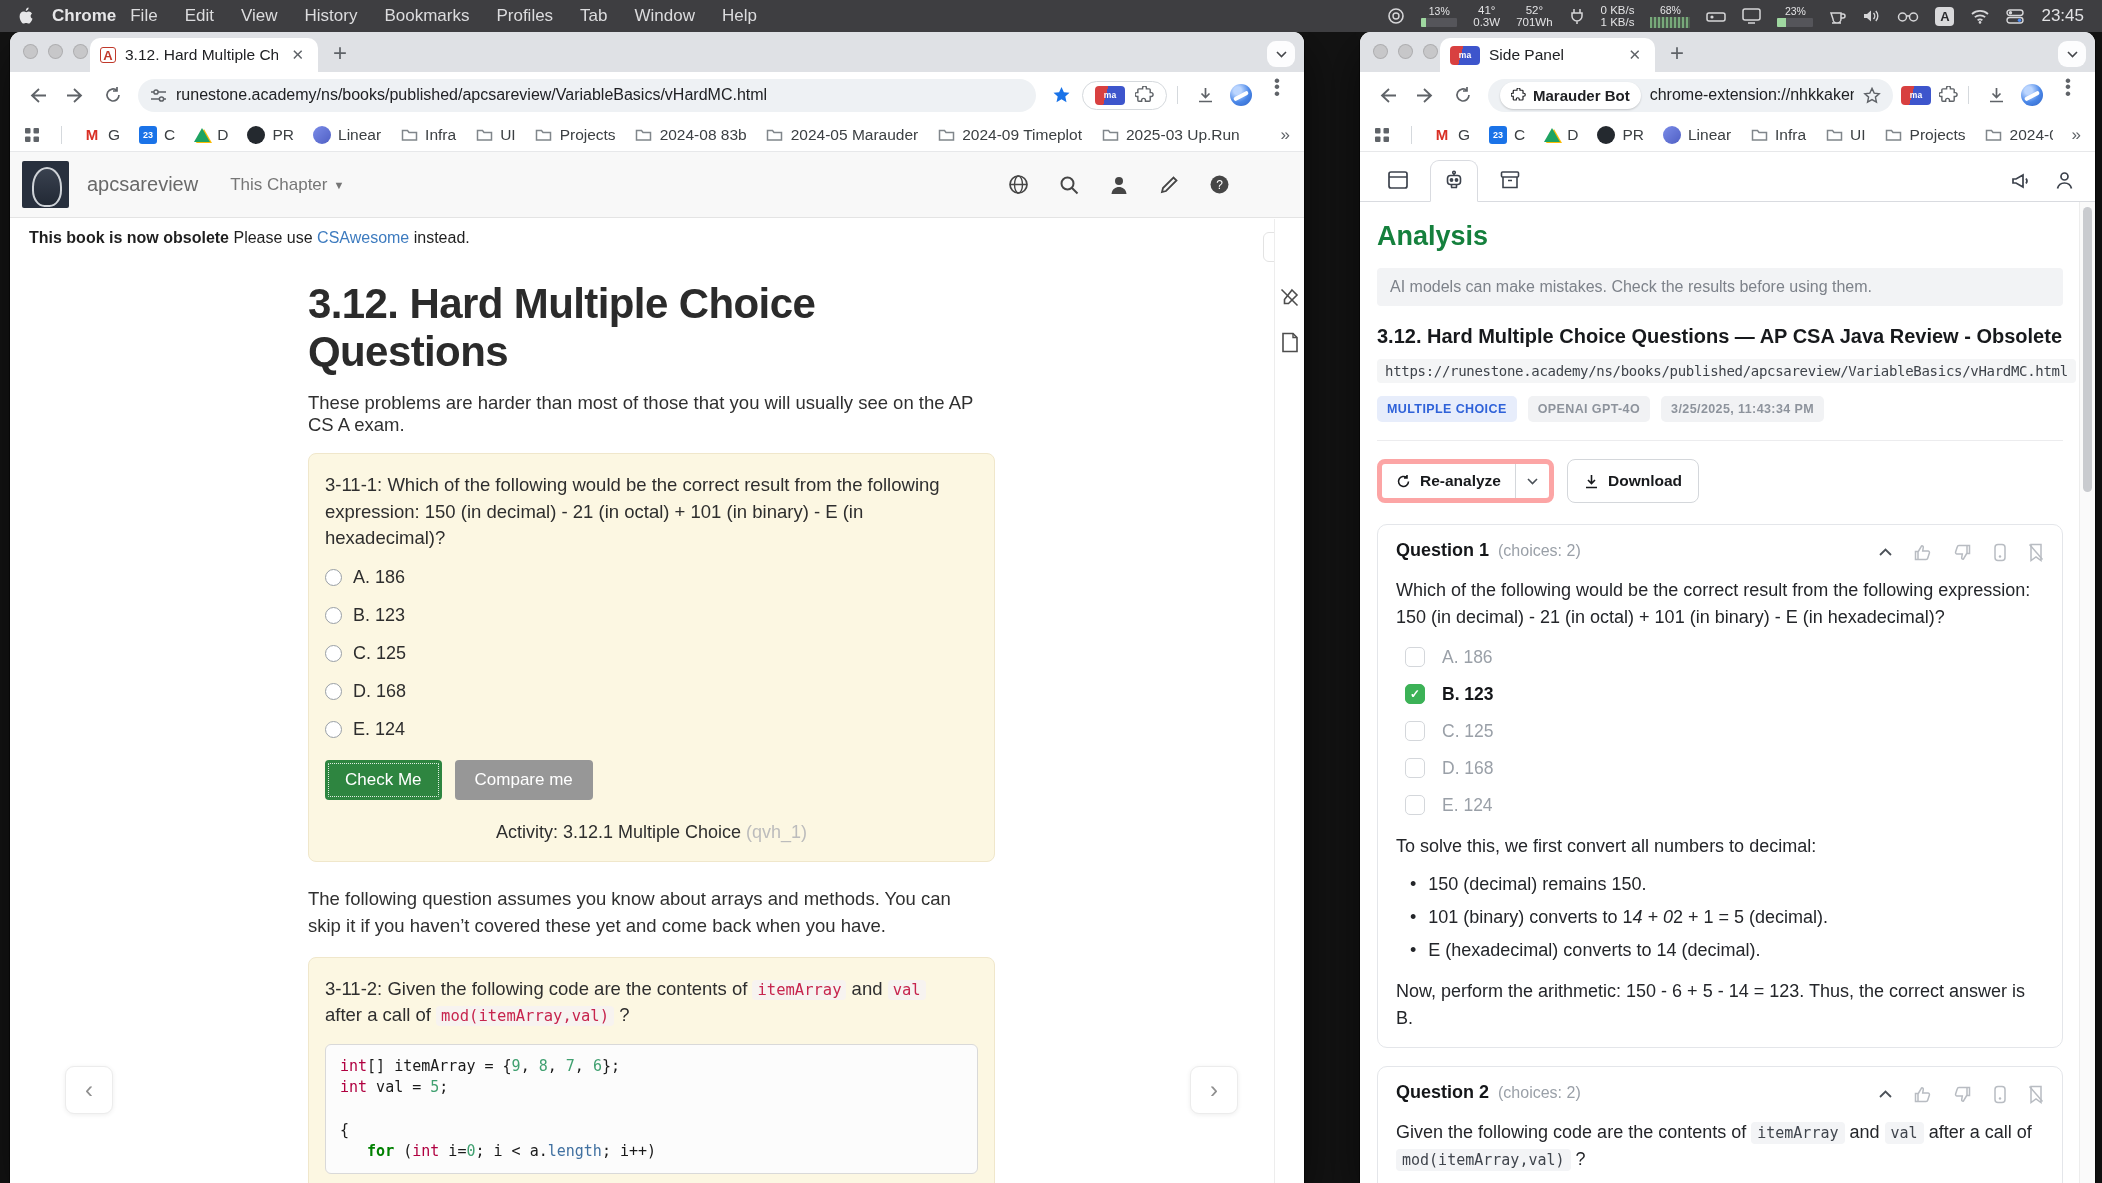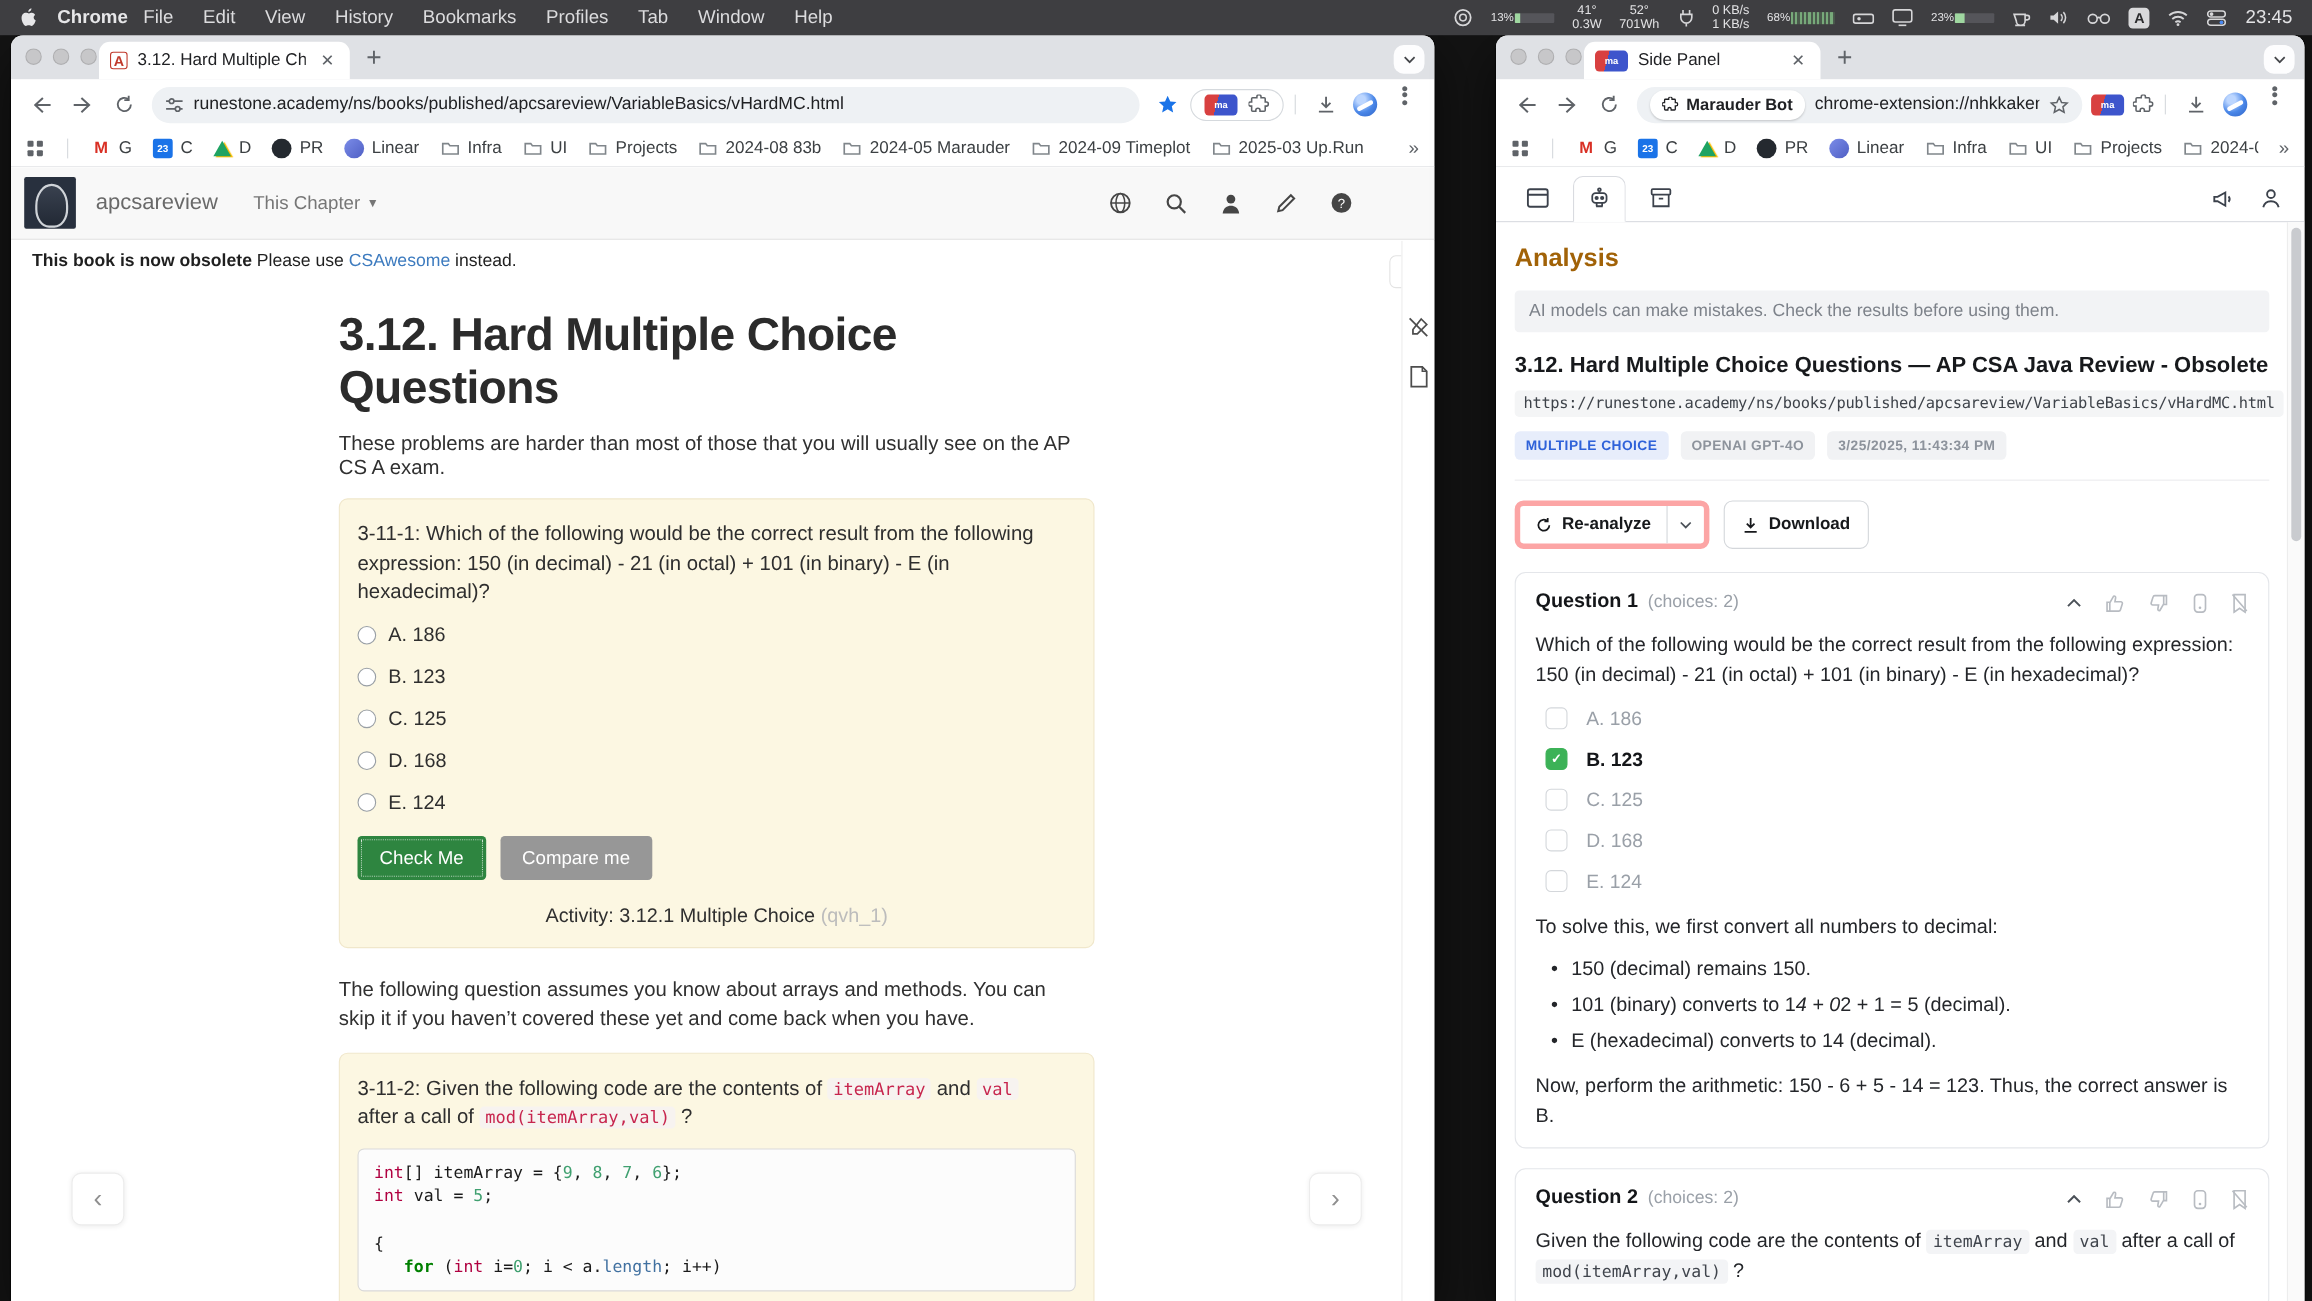--- a/index.html
+++ b/index.html
@@ -9,21 +9,21 @@
   svg{display:block}
 
   
   .menubar{position:absolute;top:0;left:0;right:0;height:32px;background:#3e3e41;display:flex;align-items:center;padding:0 18px;color:#e6e6e8;font-size:17px;z-index:50}
   .menubar .apple{margin-right:8px}
   .menu-app{font-weight:700;margin:0 14px 0 10px}
   .menu-items{display:flex;gap:27px}
   .menu-item{color:#dcdcde}
   .status-cluster{margin-left:auto;display:flex;align-items:center;gap:16px;font-size:13px;color:#e3e3e5}
   .stat2{display:flex;flex-direction:column;align-items:center;line-height:1.05;font-size:11.5px}
-  .statbar{display:flex;flex-direction:row;align-items:center;gap:1px;font-size:10.5px}
+  .statbar{display:flex;flex-direction:column;align-items:center;gap:1px;font-size:10.5px}
   .mini-bar{width:36px;height:9px;background:#55555a;border-radius:1px;overflow:hidden}
   .mini-bar>i{display:block;height:100%;background:#9fd7a0}
   .mini-spark{width:40px;height:11px;background:repeating-linear-gradient(90deg,#77a97a 0 2px,#4b5a4d 2px 4px)}
   .kbd-a{width:19px;height:19px;border-radius:4px;background:#d9d9db;color:#2c2c2e;font-size:13px;font-weight:700;display:grid;place-items:center}
   .mb-time{font-size:17px}
 
   
   .win{position:absolute;top:32px;bottom:0;background:#fff;border-radius:11px 11px 0 0;overflow:hidden;display:flex;flex-direction:column;box-shadow:0 0 0 1px rgba(0,0,0,.45),0 18px 50px rgba(0,0,0,.55)}
   .win-left{left:10px;width:1294px}
   .win-right{left:1360px;width:735px}
@@ -106,21 +106,21 @@
 
   
   .panel{flex:1;position:relative;background:#fff;overflow:hidden;color:#1f2328}
   .panel-tabs{display:flex;align-items:flex-end;padding:7px 14px 0;border-bottom:1px solid #d9dbe0;height:50px;gap:8px}
   .ptab{width:48px;height:42px;display:grid;place-items:center;border-radius:9px 9px 0 0;color:#3c424c}
   .ptab.active{border:1px solid #d9dbe0;border-bottom:1px solid #fff;margin-bottom:-1px;background:#fff}
   .panel-top-actions{margin-left:auto;display:flex;gap:22px;align-items:center;padding:0 6px 10px 0;color:#3c424c}
   .panel-scroll{position:absolute;top:50px;left:0;right:16px;bottom:0;overflow:hidden;padding:17px 16px 0 17px}
   .panel-scrollbar{position:absolute;top:50px;right:0;bottom:0;width:16px;background:#fafafa;border-left:1px solid #ededed}
   .panel-thumb{position:absolute;top:5px;left:3px;width:9px;height:285px;background:#c9cbcf;border-radius:5px}
-  .an-h{font-size:23px;font-weight:700;color:#a16207;margin:2px 0 16px}
+  .an-h{font-size:27px;font-weight:700;color:#15803d;margin:2px 0 16px}
   .disclaimer{background:#f2f3f5;color:#7d828a;font-size:16px;padding:10px 13px;border-radius:4px;margin-bottom:19px}
   .doc-title{font-size:20px;font-weight:700;color:#17191c;margin-bottom:11px}
   .doc-url{font-family:"DejaVu Sans Mono",monospace;font-size:14px;color:#3e434a;background:#f4f5f6;border-radius:4px;padding:4px 8px;display:inline-block;margin-bottom:13px;letter-spacing:-.3px;white-space:nowrap}
   .badges{display:flex;gap:11px;margin-bottom:18px}
   .badge{font-size:12.5px;font-weight:700;letter-spacing:.4px;padding:6px 10px;border-radius:5px;background:#f1f2f4;color:#8d939c;white-space:nowrap}
   .badge-blue{background:#e7edfb;color:#2f62d9}
   .panel-hr{border:none;border-top:1px solid #ececee;margin:2px 0 18px}
   .actions{display:flex;gap:13px;margin-bottom:21px}
   .split-btn{display:flex;align-items:stretch;border:5px solid #fca5a5;border-radius:8px;overflow:hidden;background:#fff}
   .split-main{display:flex;gap:9px;align-items:center;padding:8px 14px;font-size:15.5px;font-weight:700;color:#17191c}

